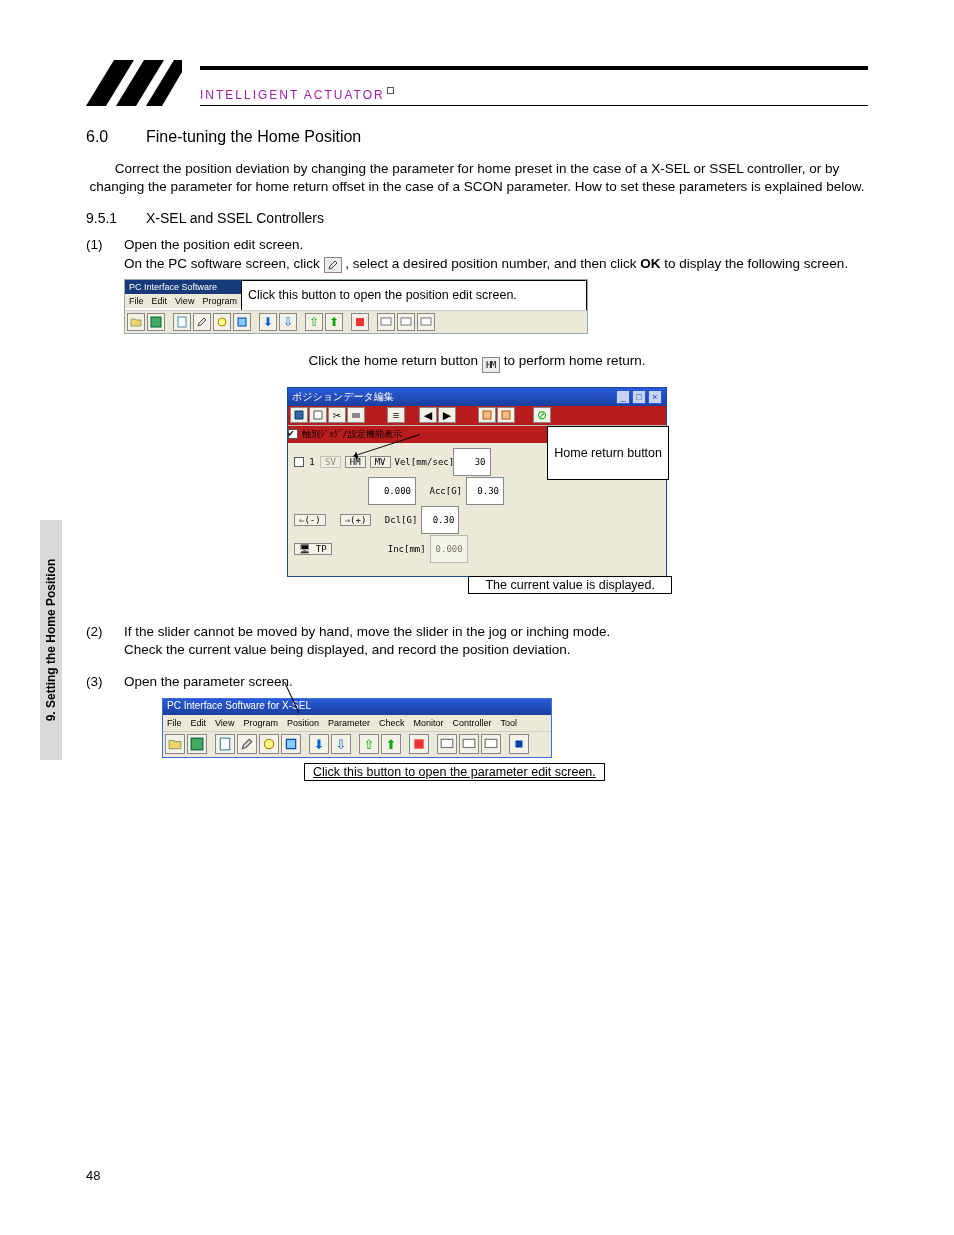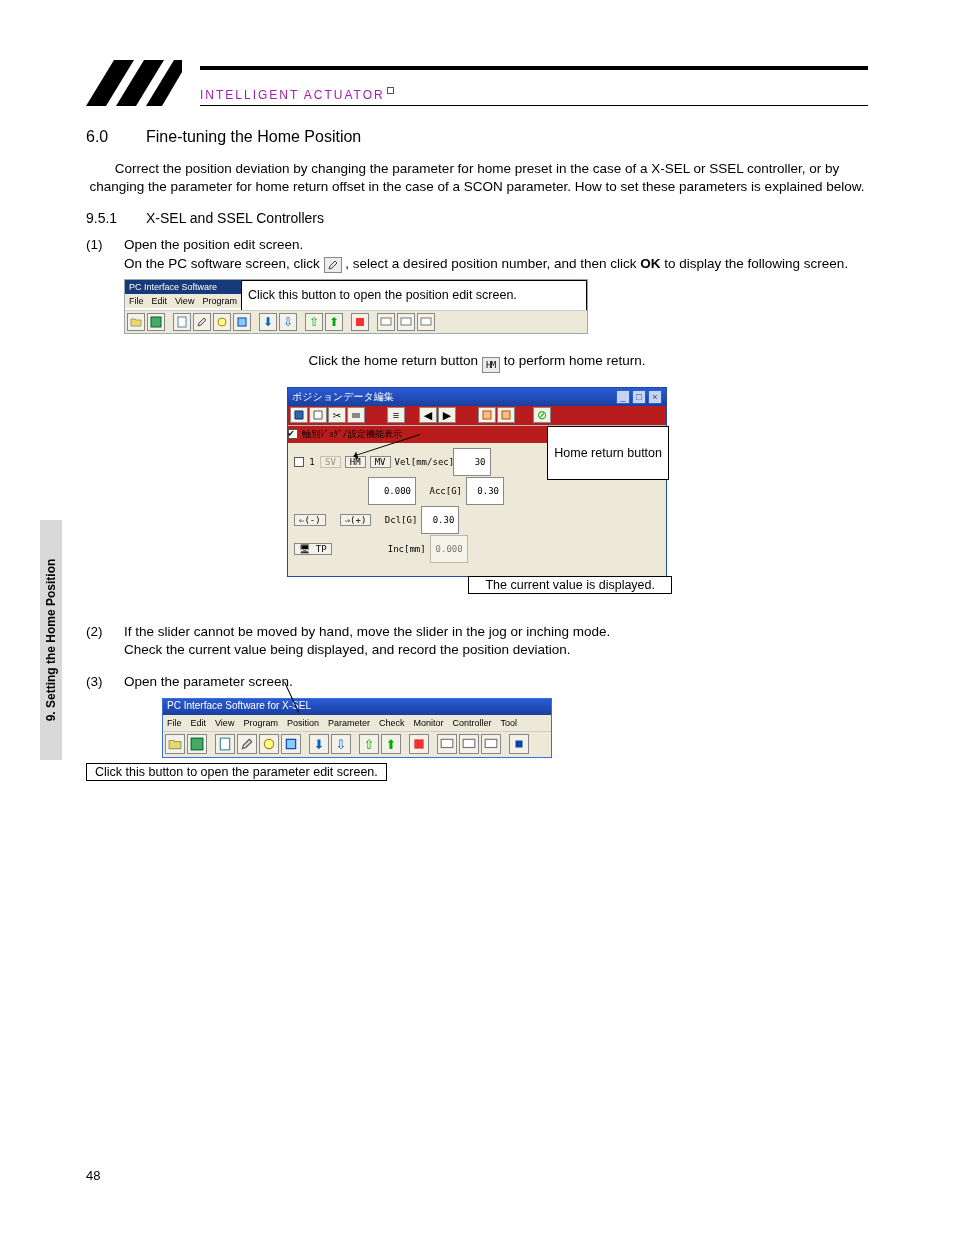--- a/index.html
+++ b/index.html
@@ -457,16 +457,16 @@
         <div class="tb-sep"></div>
         <div class="tb-btn">
             <svg width="14" height="14" viewBox="0 0 12 12">
               <rect x="3" y="3" width="6" height="6" fill="#04a"></rect>
             </svg>
           </div>
       </div>
     </div>
     <div class="fig3-line"></div>
   </div>
-  <div class="callout3" style=""><span>Click this button to open the parameter edit screen.</span></div>
+  <div class="callout3" style="margin-left: 218px; text-decoration: underline;"><span>Click this button to open the parameter edit screen.</span></div>
 
   <div class="footer">48</div>
 </div>
 
 </body></html>

